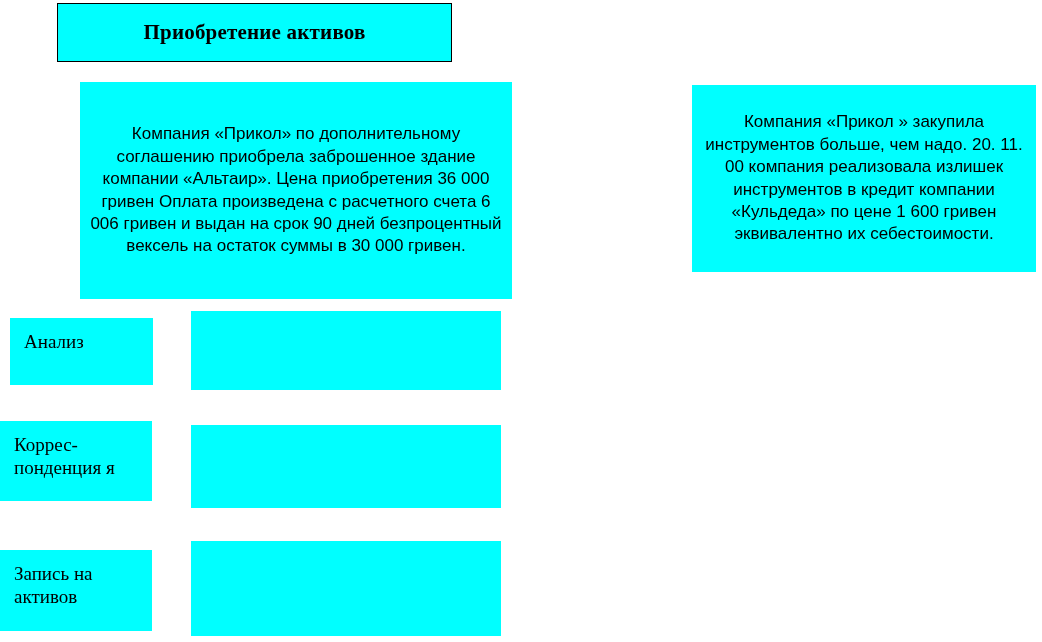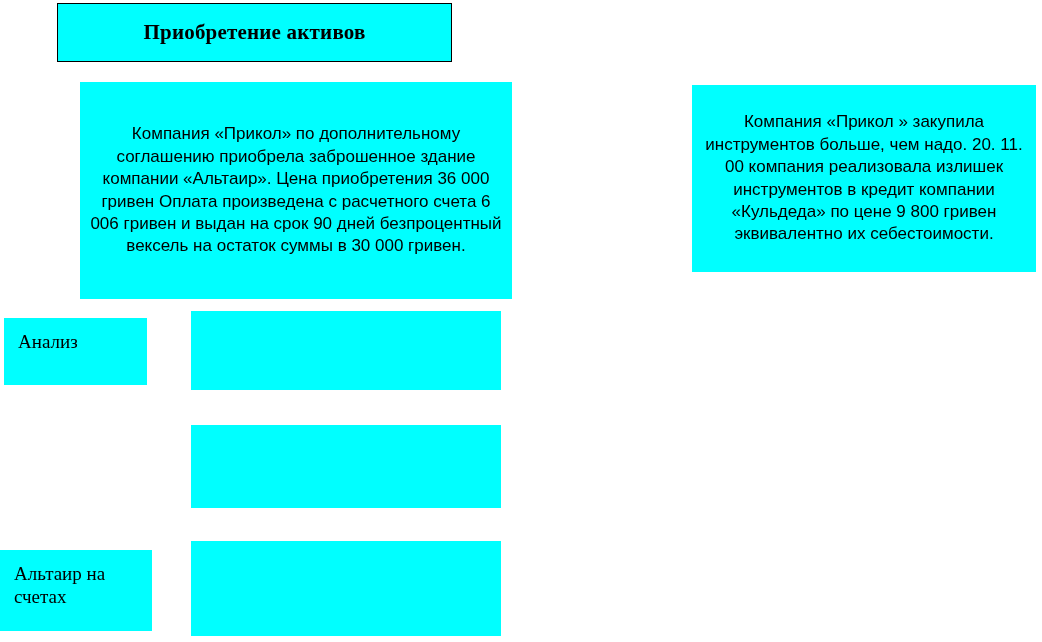--- a/index.html
+++ b/index.html
@@ -60,21 +60,21 @@
   .empty-box {
     background: #00ffff;
   }
 
   
   #hdr-left    { left: 57px;  top: 3px;   width: 395px; height: 59px; }
   #hdr-right   { left: 597px; top: 3px;   width: 438px; height: 51px; }
   #txt-left    { left: 80px;  top: 82px;  width: 432px; height: 217px; }
   #txt-right   { left: 692px; top: 85px;  width: 344px; height: 187px; }
 
-  #lbl-analysis { left: 4px;  top: 318px; width: 143px; height: 67px; }
+  #lbl-analysis { left: 10px;  top: 318px; width: 143px; height: 67px; }
   #lbl-corr     { left: 0px;  top: 421px; width: 152px; height: 80px; }
   #lbl-record   { left: 0px;  top: 550px; width: 152px; height: 81px; }
 
   #blank-1 { left: 191px; top: 311px; width: 310px; height: 79px; }
   #blank-2 { left: 191px; top: 425px; width: 310px; height: 83px; }
   #blank-3 { left: 191px; top: 541px; width: 310px; height: 101px; }
 </style>
 </head>
 <body>
 
@@ -83,30 +83,33 @@
   <div class="box header-box" id="hdr-left">
     <span>Приобретение активов</span>
   </div>
 
 
   <div class="box text-box" id="txt-left">
     <span>Компания «Прикол»  по дополнительному соглашению  приобрела  заброшенное здание  компании  «Альтаир». Цена приобретения 36 000 гривен Оплата произведена   с расчетного счета 6 006 гривен и выдан  на срок 90 дней безпроцентный вексель на остаток суммы в 30 000 гривен.</span>
   </div>
 
   <div class="box text-box" id="txt-right">
-    <span>Компания «Прикол » закупила инструментов больше,  чем надо. 20. 11. 00 компания реализовала излишек  инструментов  в кредит компании  «Кульдеда» по цене 9 800 гривен эквивалентно их себестоимости.</span>
+    <span>Компания «Прикол » закупила инструментов больше,  чем надо. 20. 11. 00 компания реализовала излишек  инструментов  в кредит компании  «Кульдеда» по цене 1 600 гривен эквивалентно их себестоимости.</span>
   </div>
 
   <div class="box label-box" id="lbl-analysis">
     <span>Анализ</span>
   </div>
 
+  <div class="box label-box" id="lbl-corr">
+    <span>Коррес-понденция я</span>
+  </div>
 
   <div class="box label-box" id="lbl-record">
-    <span>Альтаир на счетах</span>
+    <span>Запись на активов</span>
   </div>
 
   <div class="box empty-box" id="blank-1">
     <span></span>
   </div>
 
   <div class="box empty-box" id="blank-2">
     <span></span>
   </div>
 

